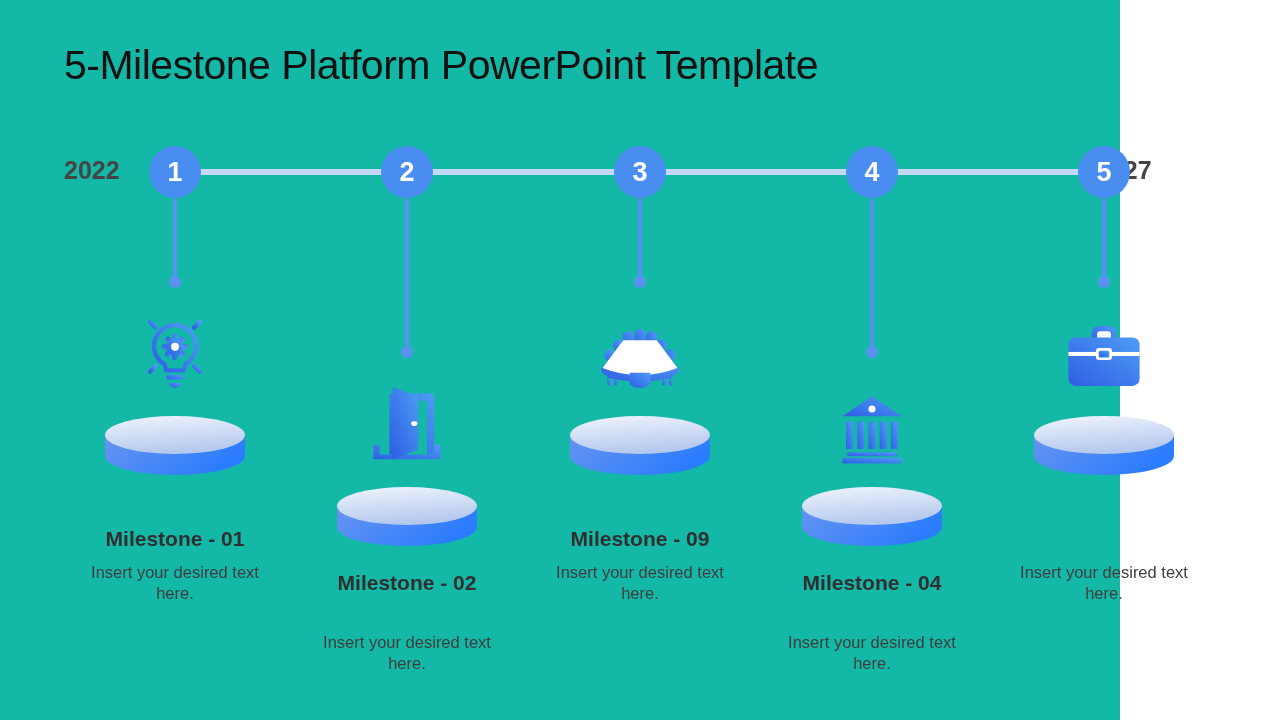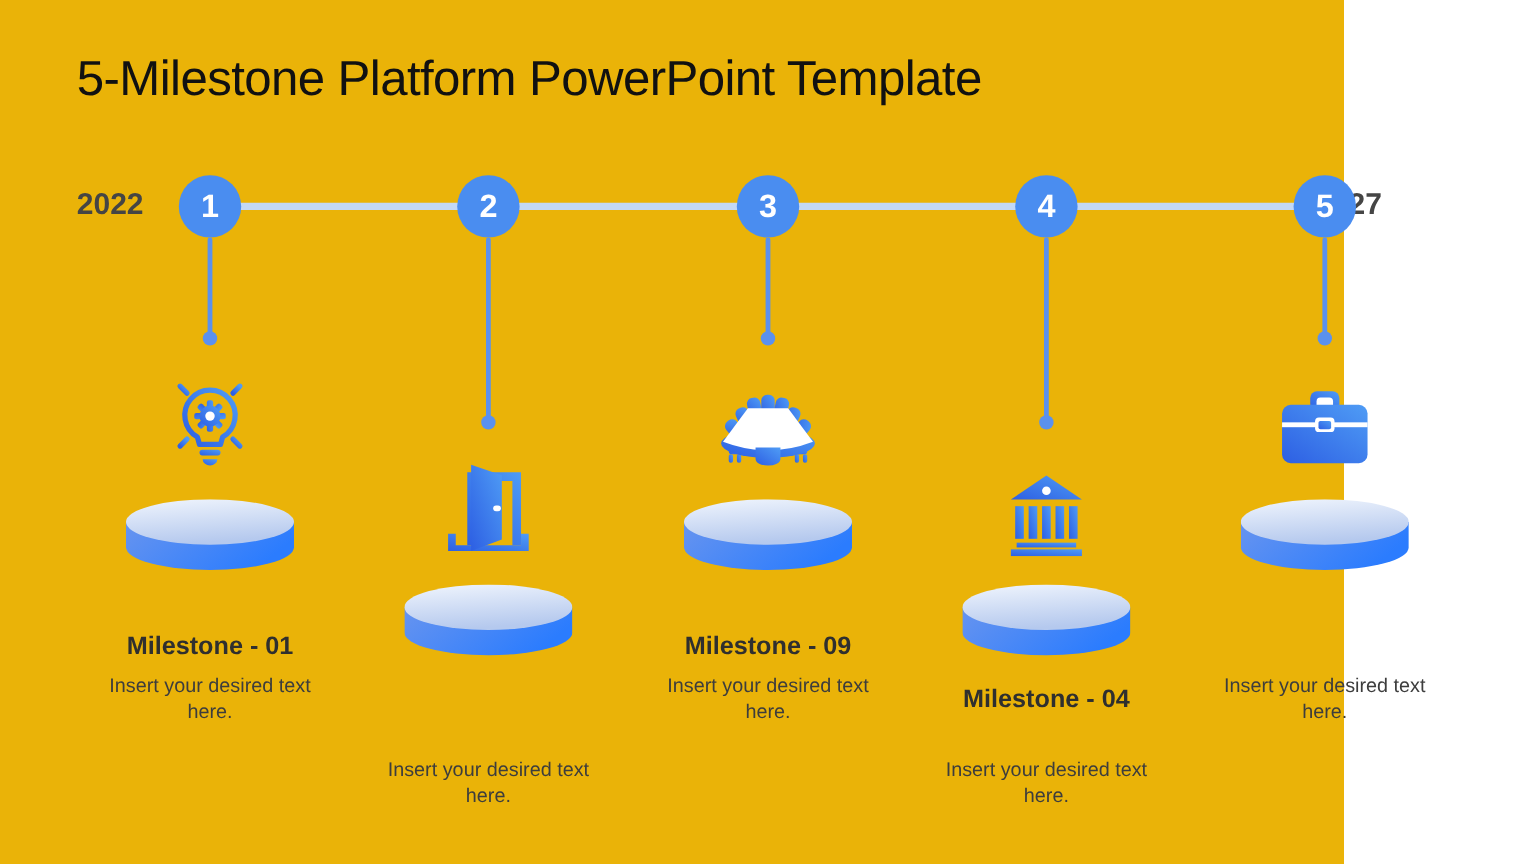--- a/index.html
+++ b/index.html
@@ -1,20 +1,20 @@
 <!DOCTYPE html>
 <html><head>
 <meta charset="utf-8">
 <style>
   html,body{margin:0;padding:0;}
   body{
     width:1280px;height:720px;background:#ffffff;overflow:hidden;
     font-family:"Liberation Sans", sans-serif;position:relative;
   }
-  .slide{position:absolute;inset:0;width:1120px;height:720px;background:#eab308;}
+  .slide{position:absolute;inset:0;width:1120px;height:720px;background:#14b8a6;}
 
   .slide-title{
     position:absolute;left:64px;top:42px;margin:0;
     font-size:41px;font-weight:400;color:#111111;letter-spacing:-0.5px;
     white-space:nowrap;
   }
 
   
   .h-line{
     position:absolute;left:175px;top:169px;width:929px;height:6px;
@@ -150,20 +150,21 @@
         <path d="M32,4 L64,15 V82 L32,94 Z" fill="url(#iconGrad)"></path>
         <rect x="55" y="46.5" width="8" height="6" rx="3" fill="#ffffff"></rect>
       </svg>
     </div>
     <div class="platform">
       <svg width="140" height="60" viewBox="0 0 140 60">
         <path d="M0,19 V40 A70,19 0 0 0 140,40 V19 Z" fill="url(#cylSide)"></path>
         <ellipse cx="70" cy="19" rx="70" ry="19" fill="url(#cylTop)"></ellipse>
       </svg>
     </div>
+    <div class="m-title">Milestone - 02</div>
     <div class="m-desc">Insert your desired text here.</div>
   </div>
 
   <div class="col high" style="left:530px">
     <div class="circle">
       <span>3</span>
     </div>
     <div class="vline"></div>
     <div class="icon-wrap" style="top:325px">
       <svg width="88" height="67" viewBox="0 0 110 84">

